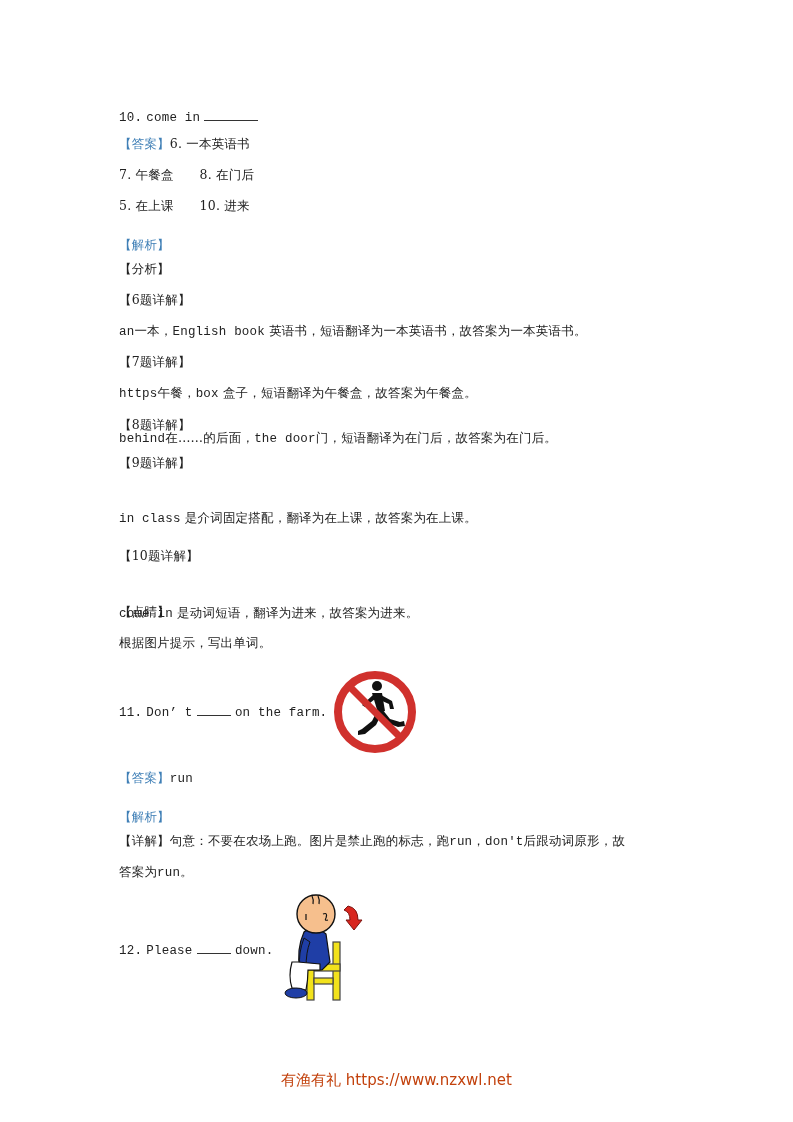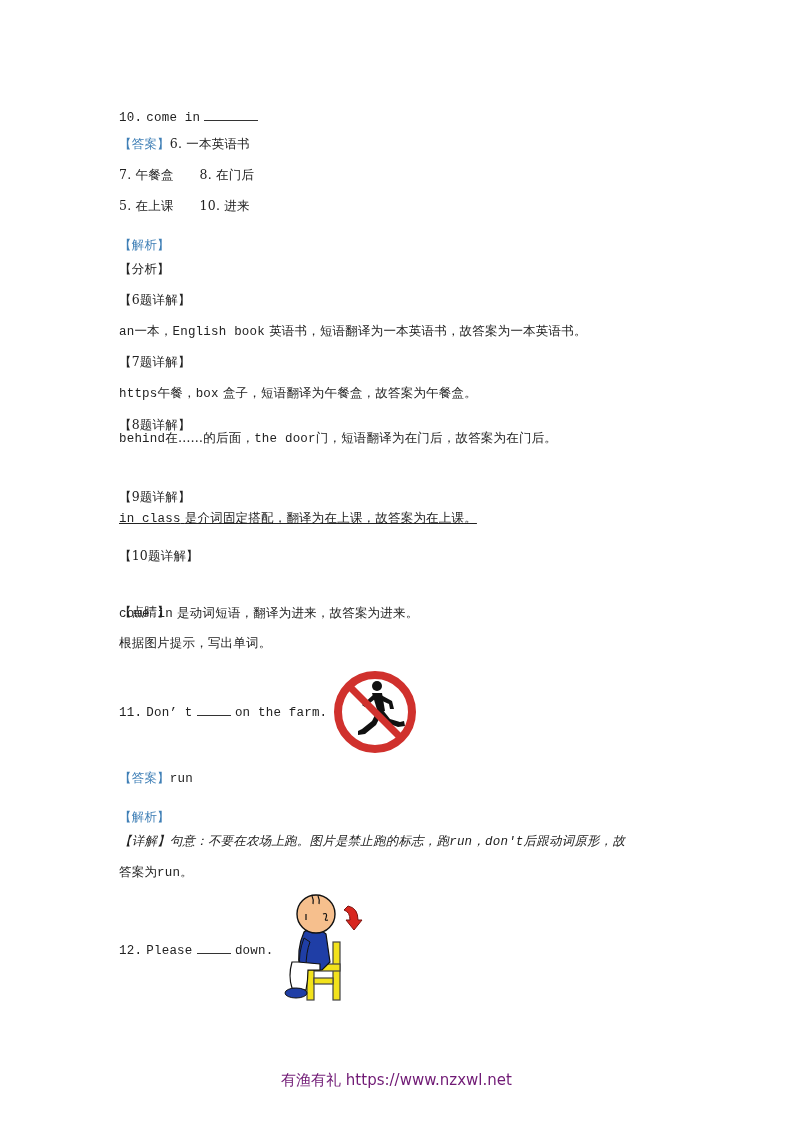--- a/index.html
+++ b/index.html
@@ -42,21 +42,21 @@
       width: 26px;
     }
     .footer {
       position: absolute;
       left: 0;
       width: 793px;
       top: 1071px;
       text-align: center;
       font-family: "DejaVu Sans", "Liberation Sans", sans-serif;
       font-size: 15px;
-      color: #701a75;
+      color: #c2410c;
     }
     .pic {
       position: absolute;
     }
   </style>
 </head>
 <body>
 
 <div class="line" style="top:108px;">
   <span class="mono">10.</span>
@@ -85,22 +85,22 @@
 <div class="line" style="top:353px;">【7题详解】</div>
 <div class="line" style="top:384px;">
   <span class="mono">https</span><span>午餐，</span><span class="mono">box</span> <span>盒子，短语翻译为午餐盒，故答案为午餐盒。</span>
 </div>
 
 <div class="line" style="top:416px;">【8题详解】</div>
 <div class="line" style="top:429px;">
   <span class="mono">behind</span><span>在……的后面，</span><span class="mono">the door</span><span>门，短语翻译为在门后，故答案为在门后。</span>
 </div>
 
-<div class="line" style="top:488px;">【9题详解】</div>
-<div class="line" style="top:509px;text-decoration:underline;">
+<div class="line" style="top:454px;">【9题详解】</div>
+<div class="line" style="top:509px;">
   <span class="mono">in class</span> <span>是介词固定搭配，翻译为在上课，故答案为在上课。</span>
 </div>
 
 <div class="line" style="top:527px;margin-top:20px;">【10题详解】</div>
 <div class="line" style="top:572px;margin-top:32px;">
   <span class="mono">come in</span> <span>是动词短语，翻译为进来，故答案为进来。</span>
 </div>
 
 <div class="line" style="top:603px;">【点睛】</div>
 <div class="line" style="top:634px;">根据图片提示，写出单词。</div>
@@ -123,21 +123,21 @@
     <path d="M46 40 L40 52 L30 60 L26 62 L26 66 L33 65 L44 56 L50 44 Z"></path>
     <path d="M50 40 L58 50 L68 53 L72 52 L73 57 L66 58 L55 54 L47 44 Z"></path>
   </g>
   <line x1="17" y1="17" x2="69" y2="69" stroke="#d0312d" stroke-width="7"></line>
 </svg>
 
 <div class="line" style="top:769px;">
   <span class="tag-blue">【答案】</span><span class="mono">run</span>
 </div>
 <div class="line tag-blue" style="top:800px;">【解析】</div>
-<div class="line" style="top:832px;font-style:italic;">
+<div class="line" style="top:832px;">
   <span>【详解】</span><span>句意：不要在农场上跑。图片是禁止跑的标志，跑</span><span class="mono">run</span><span>，</span><span class="mono">don't</span><span>后跟动词原形，故</span>
 </div>
 <div class="line" style="top:863px;">
   <span>答案为</span><span class="mono">run</span><span>。</span>
 </div>
 
 <div class="line" style="top:941px;">
   <span class="mono">12.</span>
   <span class="mono">Please</span>
   <span class="blank" style="width:34px;"></span>

